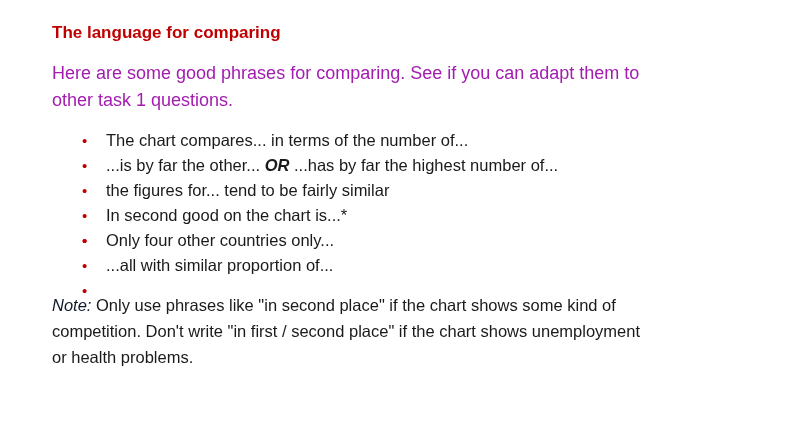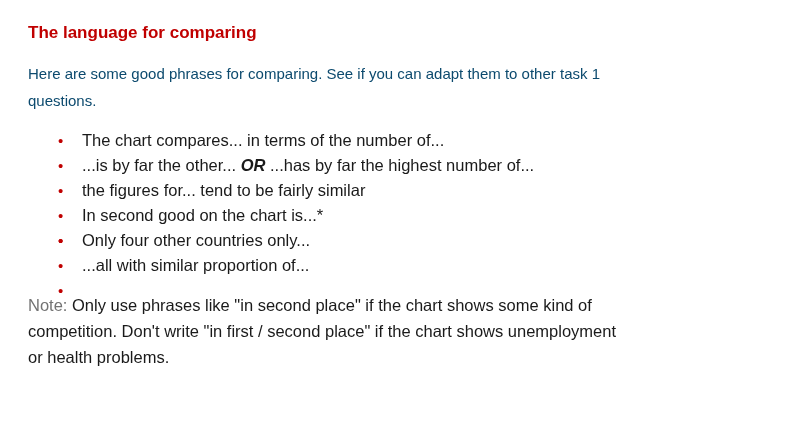--- a/index.html
+++ b/index.html
@@ -13,34 +13,35 @@
     font-family: "Liberation Sans", sans-serif;
     color: #1a1a1a;
     overflow: hidden;
   }
   .page {
     width: 664px;
     height: 431px;
     box-sizing: border-box;
     padding: 22px 40px 10px 28px;
     position: relative;
+    margin-left: 24px;
   }
   .heading {
     color: #c00000;
     font-weight: bold;
     font-size: 17px;
     line-height: 22px;
     margin: 0 0 16px 0;
   }
   .intro {
-    font-size: 15px;
+    font-size: 18px;
     line-height: 27px;
     margin: 0 0 14px 0;
     max-width: 740px;
-    color: #0c4a6e;
+    color: #a21caf;
   }
   ul.phrase-list {
     list-style: none;
     margin: 0 0 14px 0;
     padding: 0 0 0 24px;
   }
   ul.phrase-list li {
     position: relative;
     font-size: 16.5px;
     line-height: 25px;
@@ -60,22 +61,23 @@
     font-style: italic;
   }
   .note {
     font-size: 16.5px;
     line-height: 26px;
     margin: 6px 0 0 0;
     max-width: 760px;
     color: #1a1a1a;
   }
   .note .note-label {
-    color: #737373;
+    color: #0f172a;
     font-weight: normal;
+    font-style: italic;
   }
 </style>
 </head>
 <body>
 
 <div class="page">
 
   <h1 class="heading">The language for comparing</h1>
 
   <p class="intro">Here are some good phrases for comparing. See if you can adapt them to other task 1 questions.</p>

